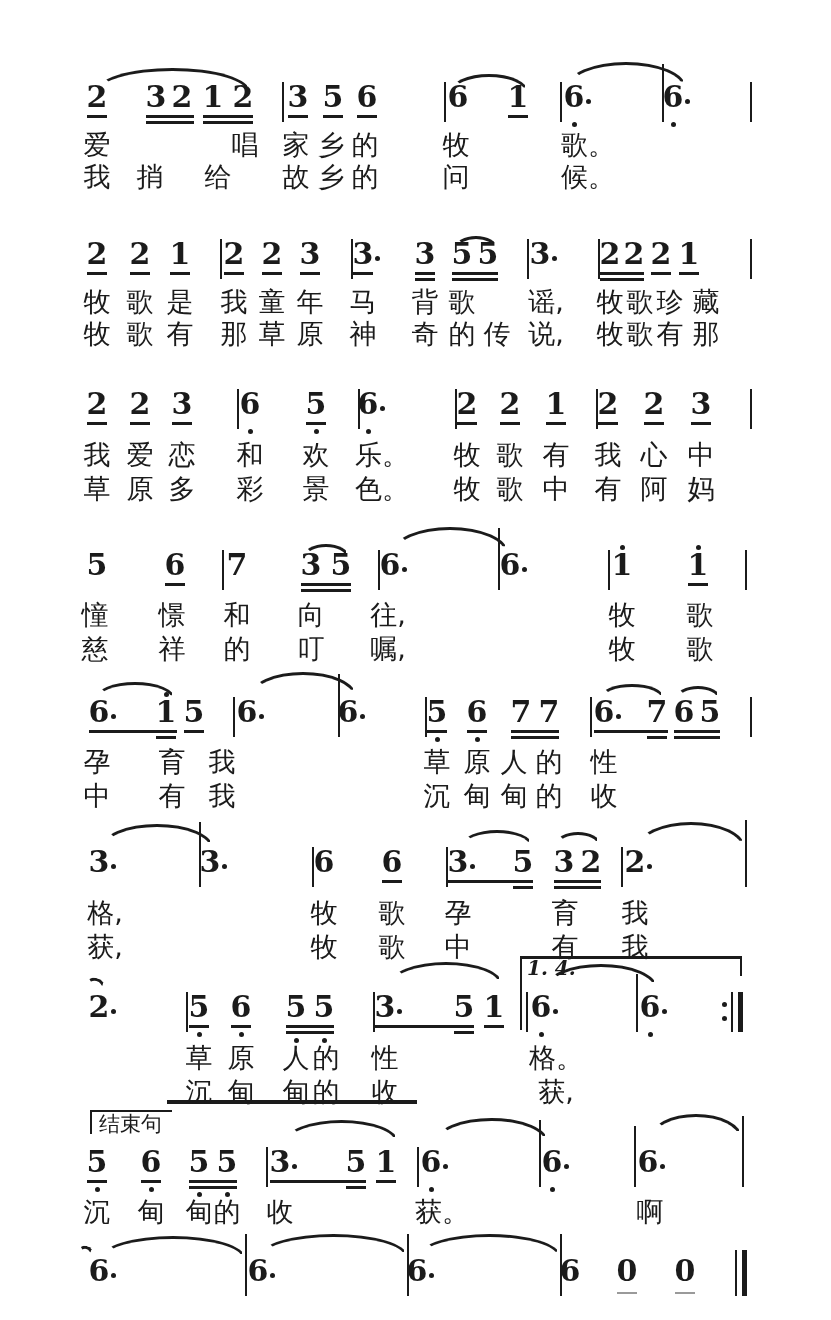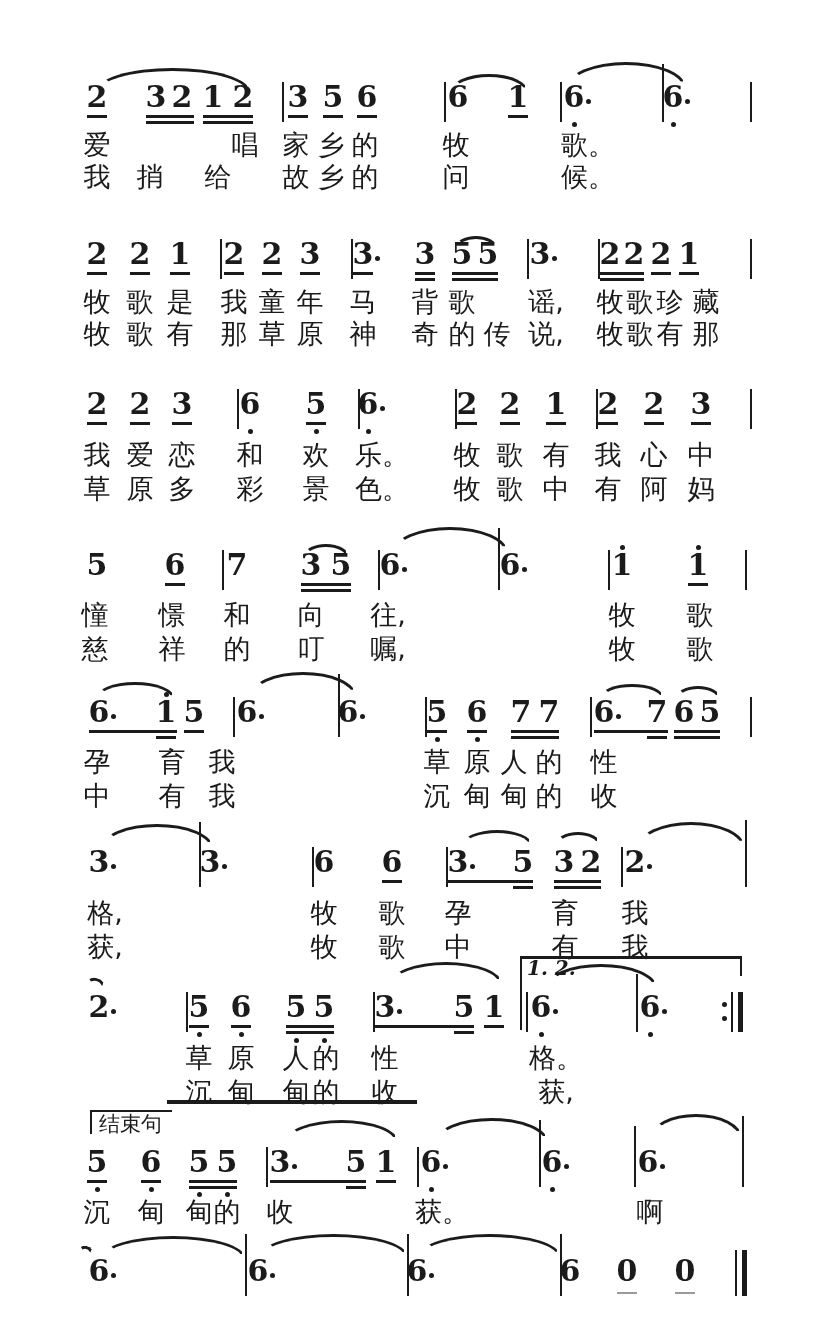--- a/index.html
+++ b/index.html
@@ -20,21 +20,21 @@
   .slur.frag{transform:rotate(14deg);}
   .volta-label{position:absolute;left:527px;top:957px;
         font-family:"DejaVu Serif",serif;font-style:italic;font-weight:700;font-size:20px;line-height:22px;}
   .coda-label{position:absolute;left:99px;top:1112px;font-size:21px;line-height:24px;
         font-family:"DejaVu Sans",sans-serif;}
 </style>
 </head>
 <body>
 
 <div class="page" id="sheet">
-  <span class="volta-label">1. 2.</span>
+  <span class="volta-label">1. 4.</span>
   <span class="coda-label">结束句</span>
 <div class="bar" style="left: 282px; top: 82px; width: 2px; height: 40px;"></div>
     <div class="bar" style="left: 444px; top: 82px; width: 2px; height: 40px;"></div>
     <div class="bar" style="left: 560px; top: 82px; width: 2px; height: 40px;"></div>
     <div class="bar" style="left: 662px; top: 64px; width: 2px; height: 58px;"></div>
     <div class="bar" style="left: 750px; top: 82px; width: 2px; height: 40px;"></div>
     <div class="ul" style="left: 87px; top: 115px; width: 20px; height: 3px;"></div>
     <div class="ul" style="left: 146px; top: 115px; width: 48px; height: 3px;"></div>
     <div class="ul" style="left: 146px; top: 121px; width: 48px; height: 3px;"></div>
     <div class="ul" style="left: 203px; top: 115px; width: 50px; height: 3px;"></div>

